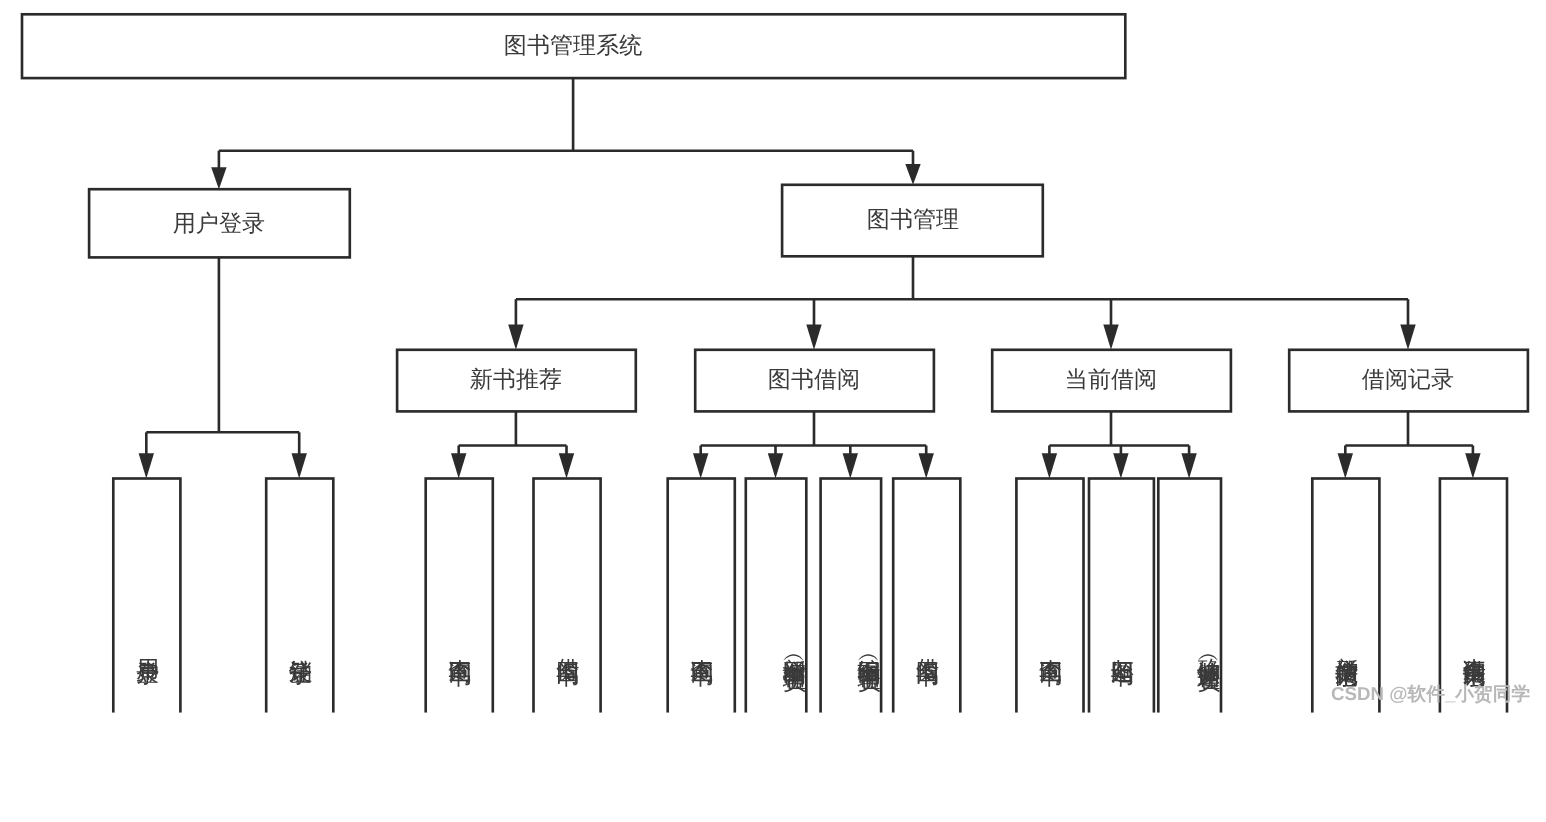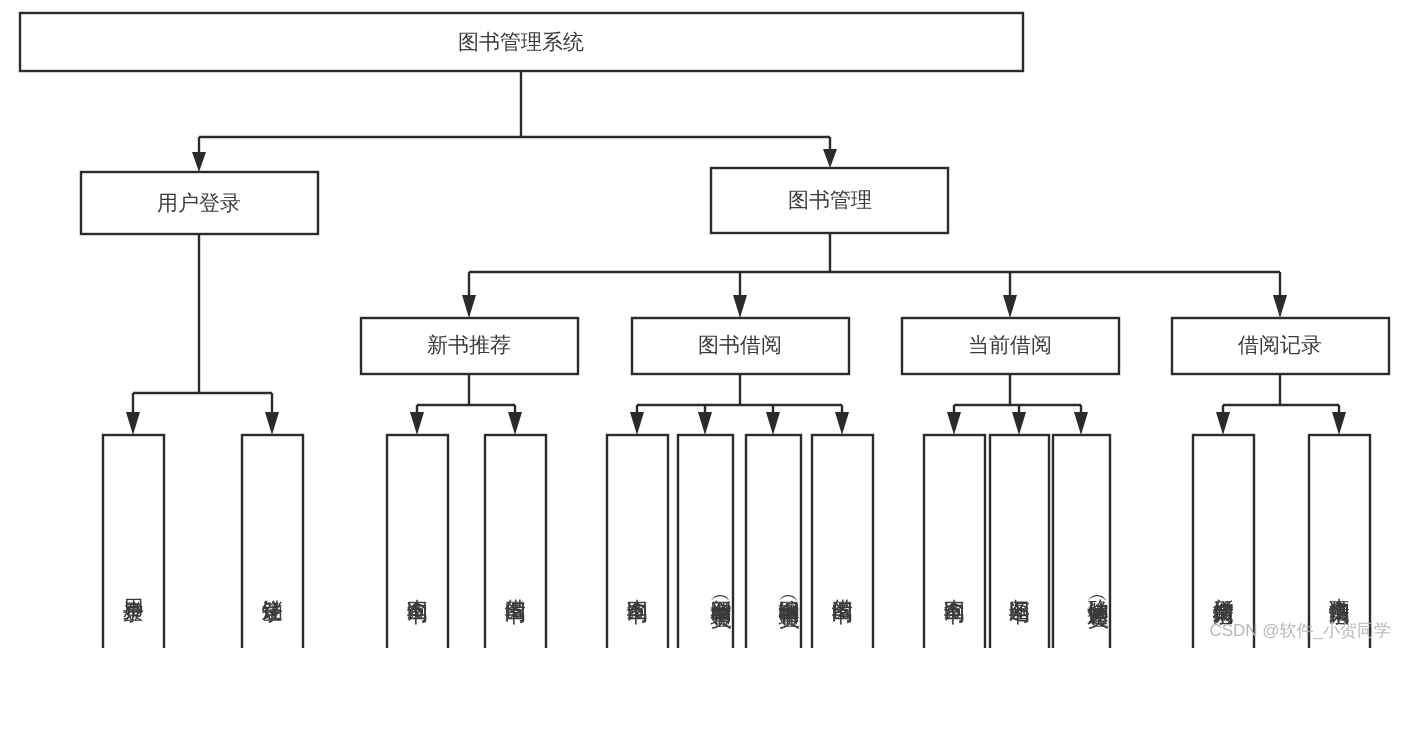--- a/index.html
+++ b/index.html
@@ -65,20 +65,21 @@
   }
   .watermark {
     position: absolute;
     right: 14px;
     bottom: 6px;
     font-family: "Liberation Sans", "DejaVu Sans", sans-serif;
     font-size: 17px;
     color: #b8b8b8;
     white-space: nowrap;
     user-select: none;
+    font-weight: bold;
   }
 </style>
 </head>
 <body>
 
 <div id="diagram-root">
 
   <svg id="flow" viewBox="0 0 1405 747">
 
     <rect class="node-rect" x="20" y="13" width="1003" height="58" rx="0"></rect>

